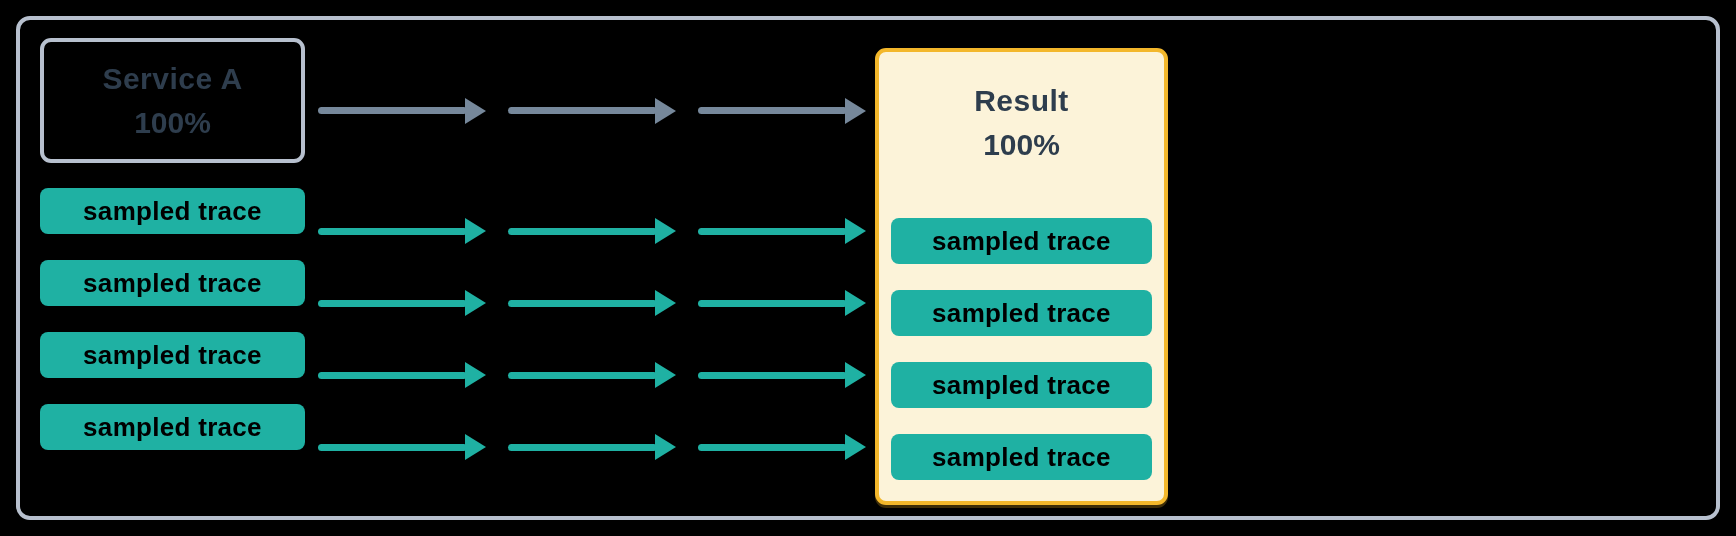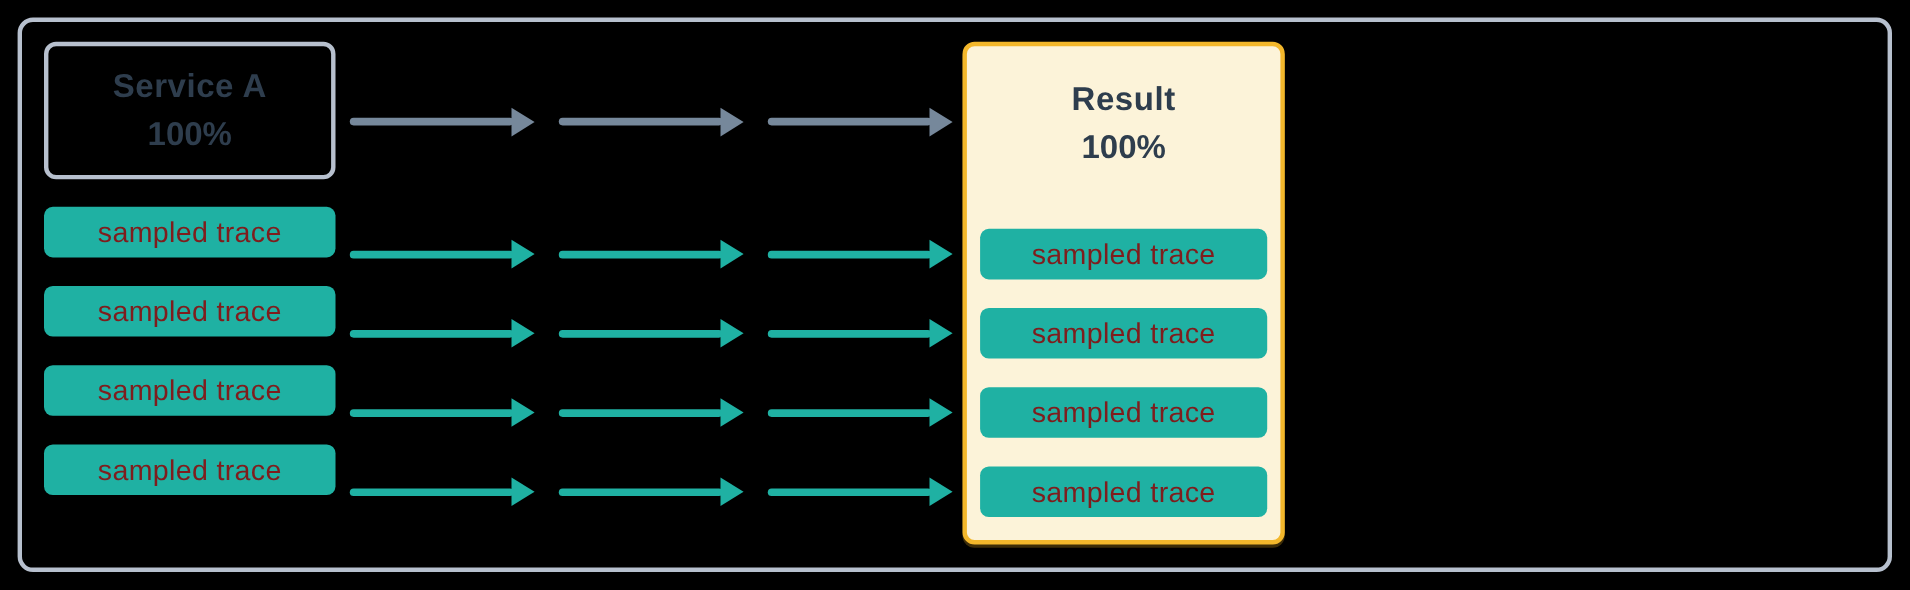--- a/index.html
+++ b/index.html
@@ -46,22 +46,22 @@
     color: var(--ink); line-height: 44px; text-align: center;
   }
   .traces {
     margin-top: 25px;
     display: flex; flex-direction: column; gap: 26px;
   }
   .trace {
     height: 46px;
     border-radius: 8px;
     background: var(--teal);
-    color: #7f1d1d;
-    font-size: 26px; font-weight: normal;
+    color: #000000;
+    font-size: 26px; font-weight: bold;
     letter-spacing: 0.3px;
     display: flex; align-items: center; justify-content: center;
   }
   
   .gap { width: 190px; flex: none; display: flex; flex-direction: column; }
   .gap-header { height: 145px; display: flex; align-items: center; }
   .gap-traces { margin-top: 25px; display: flex; flex-direction: column; gap: 26px; }
   .gap-slot { height: 46px; display: flex; align-items: center; }
   .arrow {
     display: flex; align-items: center;
@@ -73,21 +73,21 @@
     width: 0; height: 0; flex: none;
     border-top: 13px solid transparent;
     border-bottom: 13px solid transparent;
     margin-left: -2px;
   }
   .arrow.gray .shaft { background: var(--arrow-gray); }
   .arrow.gray .head { border-left: 21px solid var(--arrow-gray); }
   .arrow.teal .shaft { background: var(--teal); }
   .arrow.teal .head { border-left: 21px solid var(--teal); }
   
-  .result-col { width: 308px; flex: none; }
+  .result-col { width: 308px; flex: none; margin-top: 10px; }
   .result-box {
     width: 293px; height: 457px;
     background: var(--cream);
     border: 4px solid var(--gold);
     border-radius: 11px;
     box-shadow: 0 3px 0 rgba(176, 128, 24, 0.35);
   }
   .result-header {
     height: 141px;
     display: flex; flex-direction: column;

